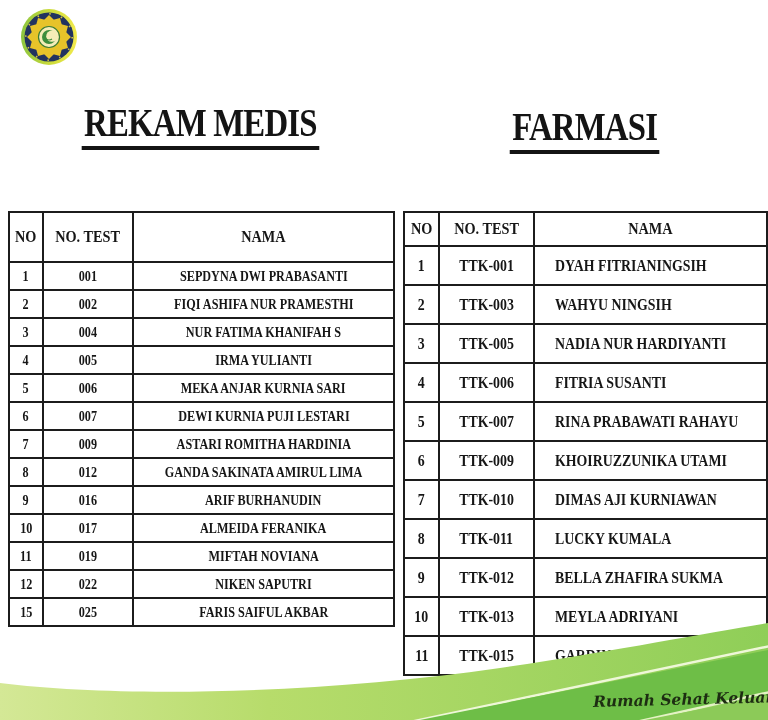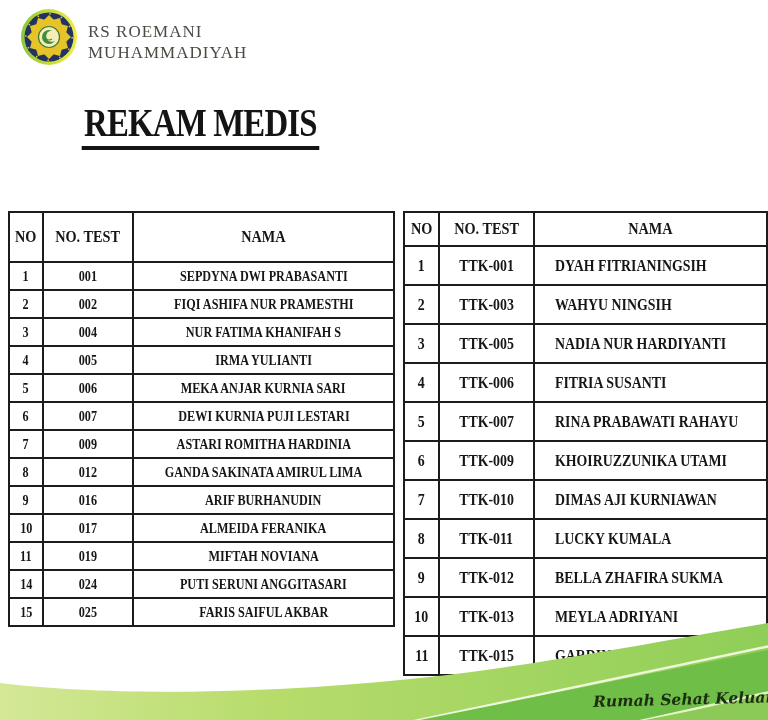--- a/index.html
+++ b/index.html
@@ -71,27 +71,26 @@
       <rect x="13.5" y="13.5" width="31" height="31" transform="rotate(15 29 29)"></rect>
       <rect x="13.5" y="13.5" width="31" height="31" transform="rotate(45 29 29)"></rect>
       <rect x="13.5" y="13.5" width="31" height="31" transform="rotate(75 29 29)"></rect>
     </g>
     <circle cx="29" cy="29" r="10.5" fill="#f5edb8" stroke="#3e7d33" stroke-width="1.2"></circle>
     <circle cx="29" cy="29" r="7" fill="#3e8e3c"></circle>
     <circle cx="31.8" cy="28.2" r="5.6" fill="#f5edb8"></circle>
     <path d="M26 31 q3 2 6 0" fill="none" stroke="#3e8e3c" stroke-width="1.1"></path>
   </svg>
 
-  <div class="org">
-    <div>RS ROEMANI</div>
-    <div>MUHAMMADIYAH</div>
-  </div>
 
   <div class="sec-title" id="title-left">
     <span>REKAM MEDIS</span>
+  </div>
+  <div class="sec-title" id="title-right">
+    <span>FARMASI</span>
   </div>
 
   <table class="t" id="t-left">
     <colgroup>
         <col class="c-no">
         <col class="c-test">
         <col class="c-nama">
       </colgroup>
     <thead>
       <tr>
@@ -161,27 +160,27 @@
           <td><span>017</span></td>
           <td><span>ALMEIDA FERANIKA</span></td>
         </tr>
 
         <tr>
           <td><span>11</span></td>
           <td><span>019</span></td>
           <td><span>MIFTAH NOVIANA</span></td>
         </tr>
 
-
-
-        <tr>
-          <td><span>14</span></td>
-          <td><span>024</span></td>
-          <td><span>PUTI SERUNI ANGGITASARI</span></td>
-        </tr>
+        <tr>
+          <td><span>12</span></td>
+          <td><span>022</span></td>
+          <td><span>NIKEN SAPUTRI</span></td>
+        </tr>
+
+
 
         <tr>
           <td><span>15</span></td>
           <td><span>025</span></td>
           <td><span>FARIS SAIFUL AKBAR</span></td>
         </tr>
       </tbody>
   </table>
 
   <table class="t" id="t-right">

